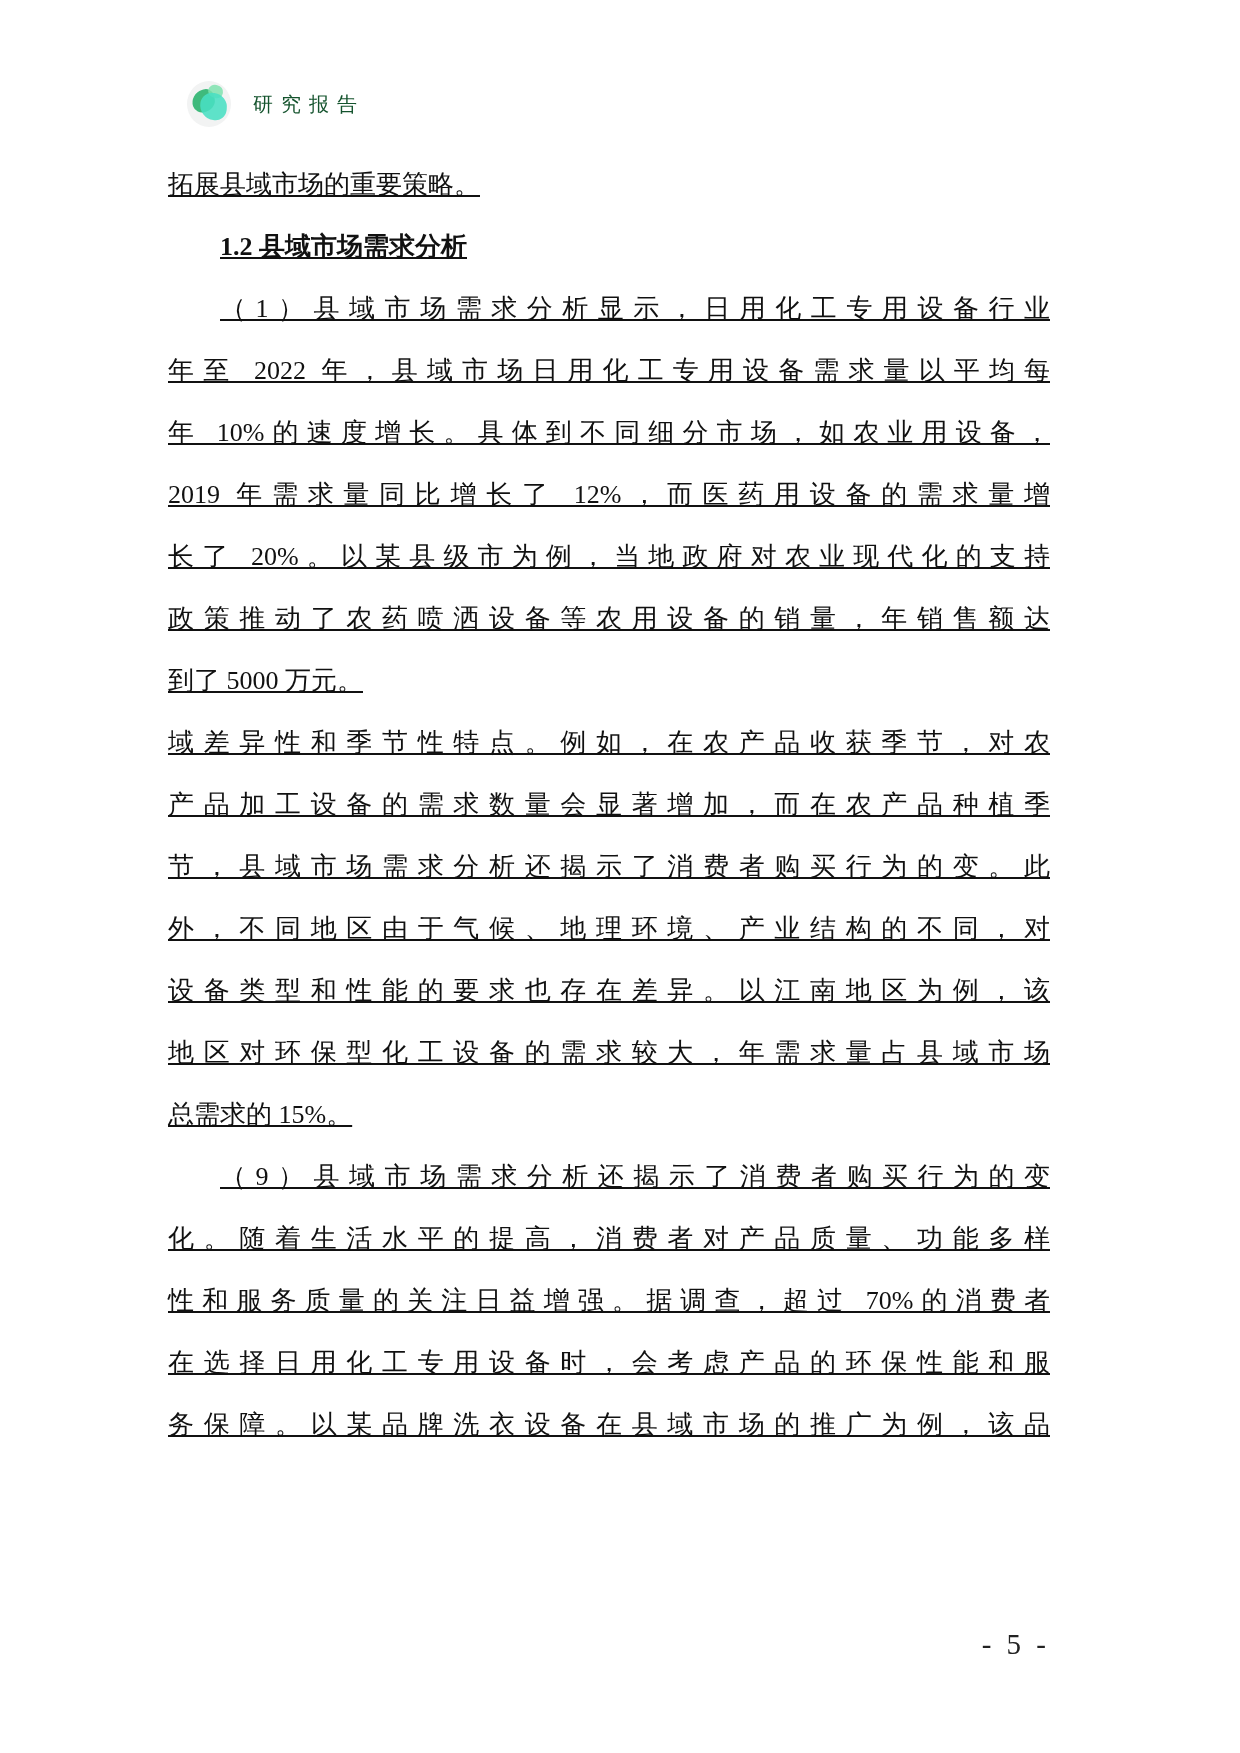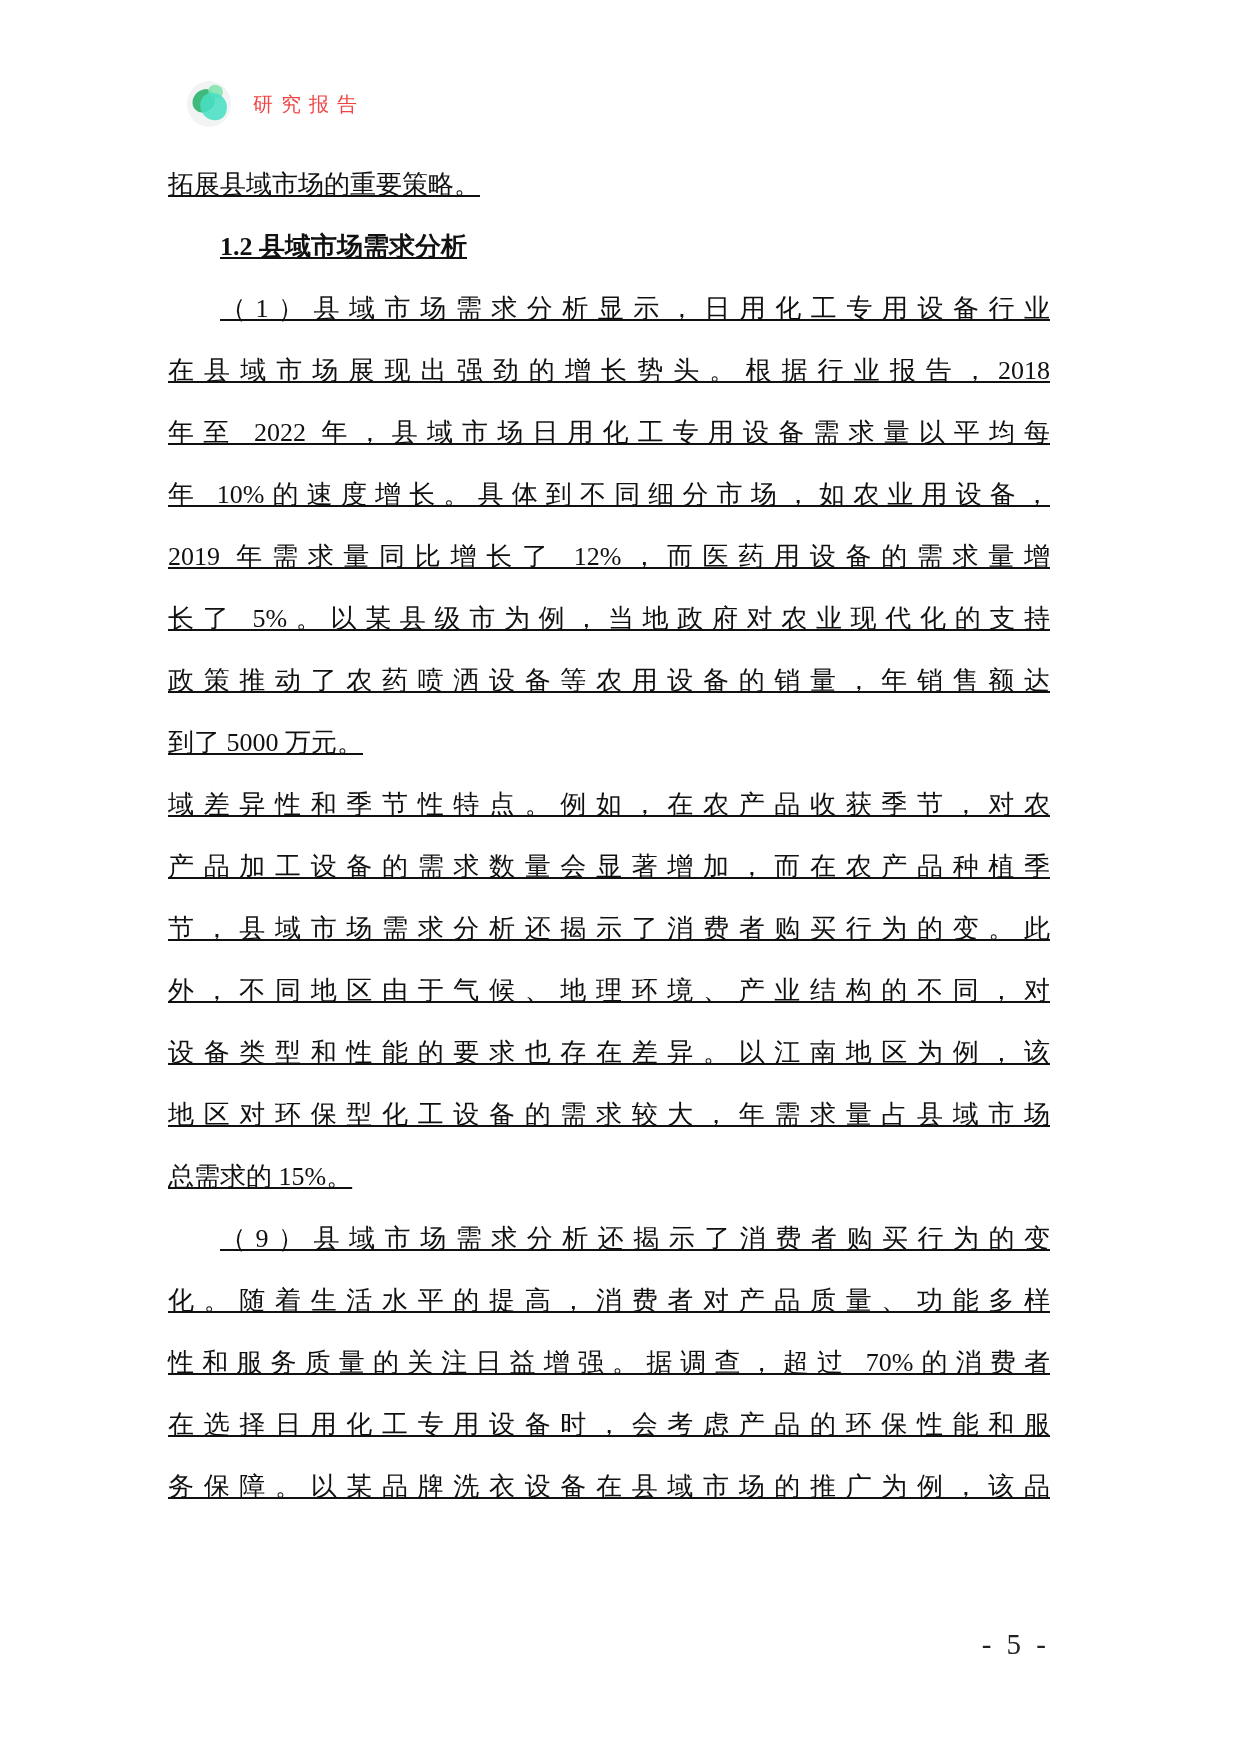--- a/index.html
+++ b/index.html
@@ -49,21 +49,21 @@
     left: 13px; top: 12px; width: 27px; height: 27px;
     background: #49dfc3;
     border-radius: 45% 55% 42% 58%;
     transform: rotate(8deg);
     opacity: 0.88;
   }
   .brand-label {
     margin-left: 22px;
     font-size: 20px;
     letter-spacing: 8px;
-    color: #ef4444;
+    color: #14532d;
     white-space: nowrap;
   }
 
   
   .doc {
     position: absolute;
     left: 168px;
     top: 154px;
     width: 882px;
   }
@@ -102,25 +102,24 @@
     <span class="blob blob-green-light"></span>
     <span class="blob blob-teal"></span>
   </span>
   <span class="brand-label">研究报告</span>
 </div>
 
 <div class="doc">
   <div class="line">拓展县域市场的重要策略。</div>
   <div class="line heading ind">1.2 县域市场需求分析</div>
   <div class="line j ind">（1）县域市场需求分析显示，日用化工专用设备行业</div>
-  <div class="line j">在县域市场展现出强劲的增长势头。根据行业报告，2018</div>
   <div class="line j">年至 2022 年，县域市场日用化工专用设备需求量以平均每</div>
   <div class="line j">年 10%的速度增长。具体到不同细分市场，如农业用设备，</div>
   <div class="line j">2019 年需求量同比增长了 12%，而医药用设备的需求量增</div>
-  <div class="line j">长了 5%。以某县级市为例，当地政府对农业现代化的支持</div>
+  <div class="line j">长了 20%。以某县级市为例，当地政府对农业现代化的支持</div>
   <div class="line j">政策推动了农药喷洒设备等农用设备的销量，年销售额达</div>
   <div class="line">到了 5000 万元。</div>
   <div class="line j">域差异性和季节性特点。例如，在农产品收获季节，对农</div>
   <div class="line j">产品加工设备的需求数量会显著增加，而在农产品种植季</div>
   <div class="line j">节，县域市场需求分析还揭示了消费者购买行为的变。此</div>
   <div class="line j">外，不同地区由于气候、地理环境、产业结构的不同，对</div>
   <div class="line j">设备类型和性能的要求也存在差异。以江南地区为例，该</div>
   <div class="line j">地区对环保型化工设备的需求较大，年需求量占县域市场</div>
   <div class="line">总需求的 15%。</div>
   <div class="line j ind">（9）县域市场需求分析还揭示了消费者购买行为的变</div>

